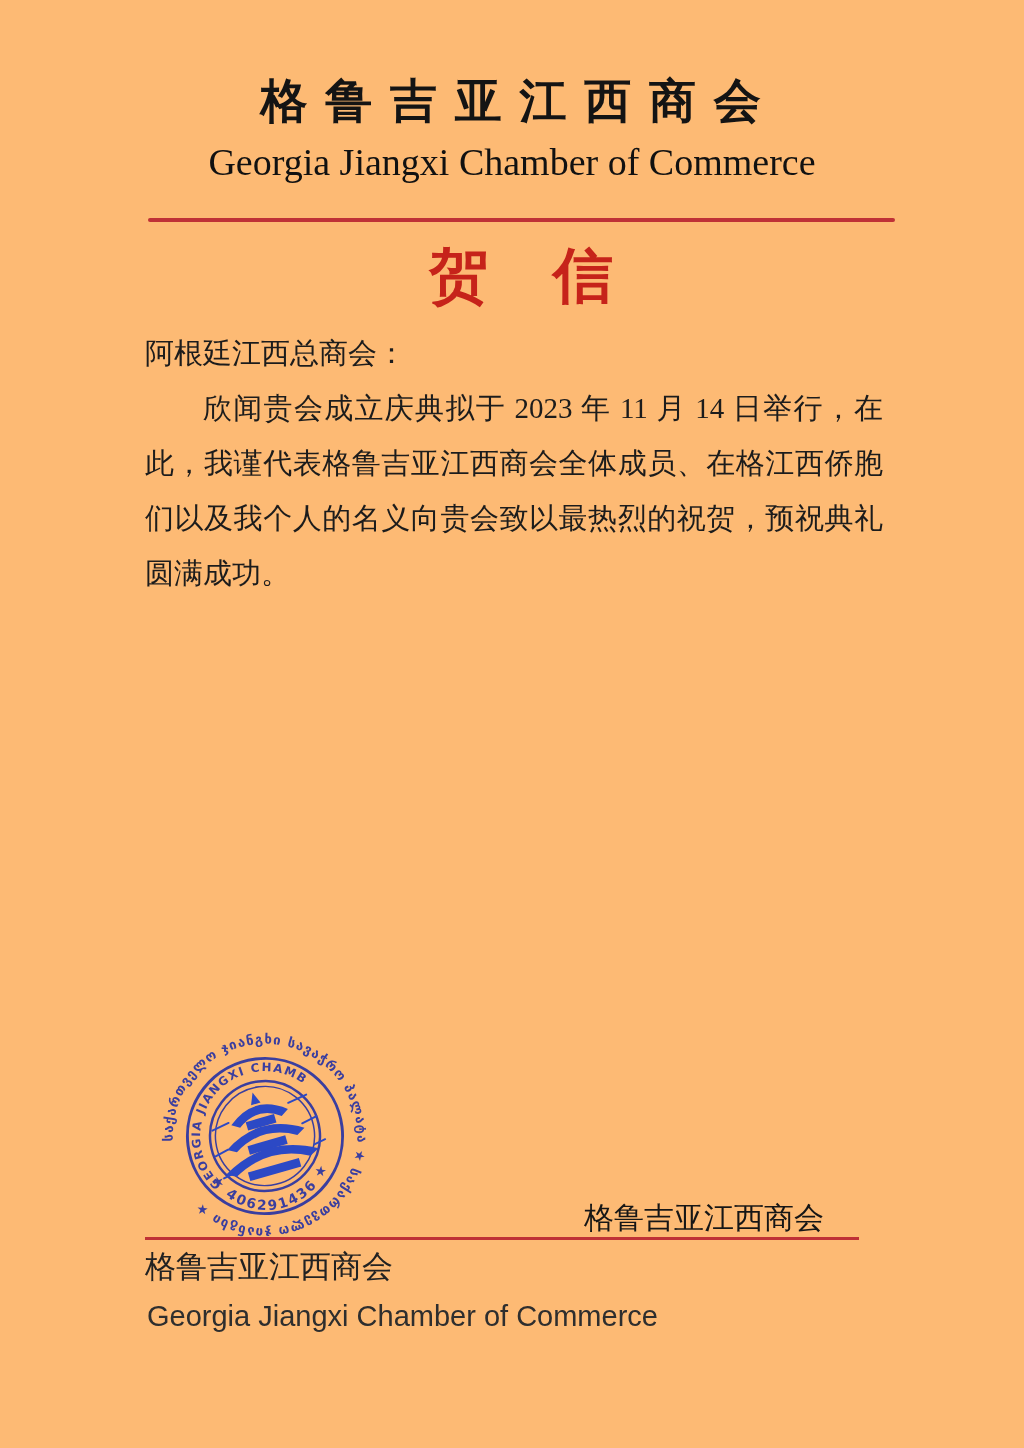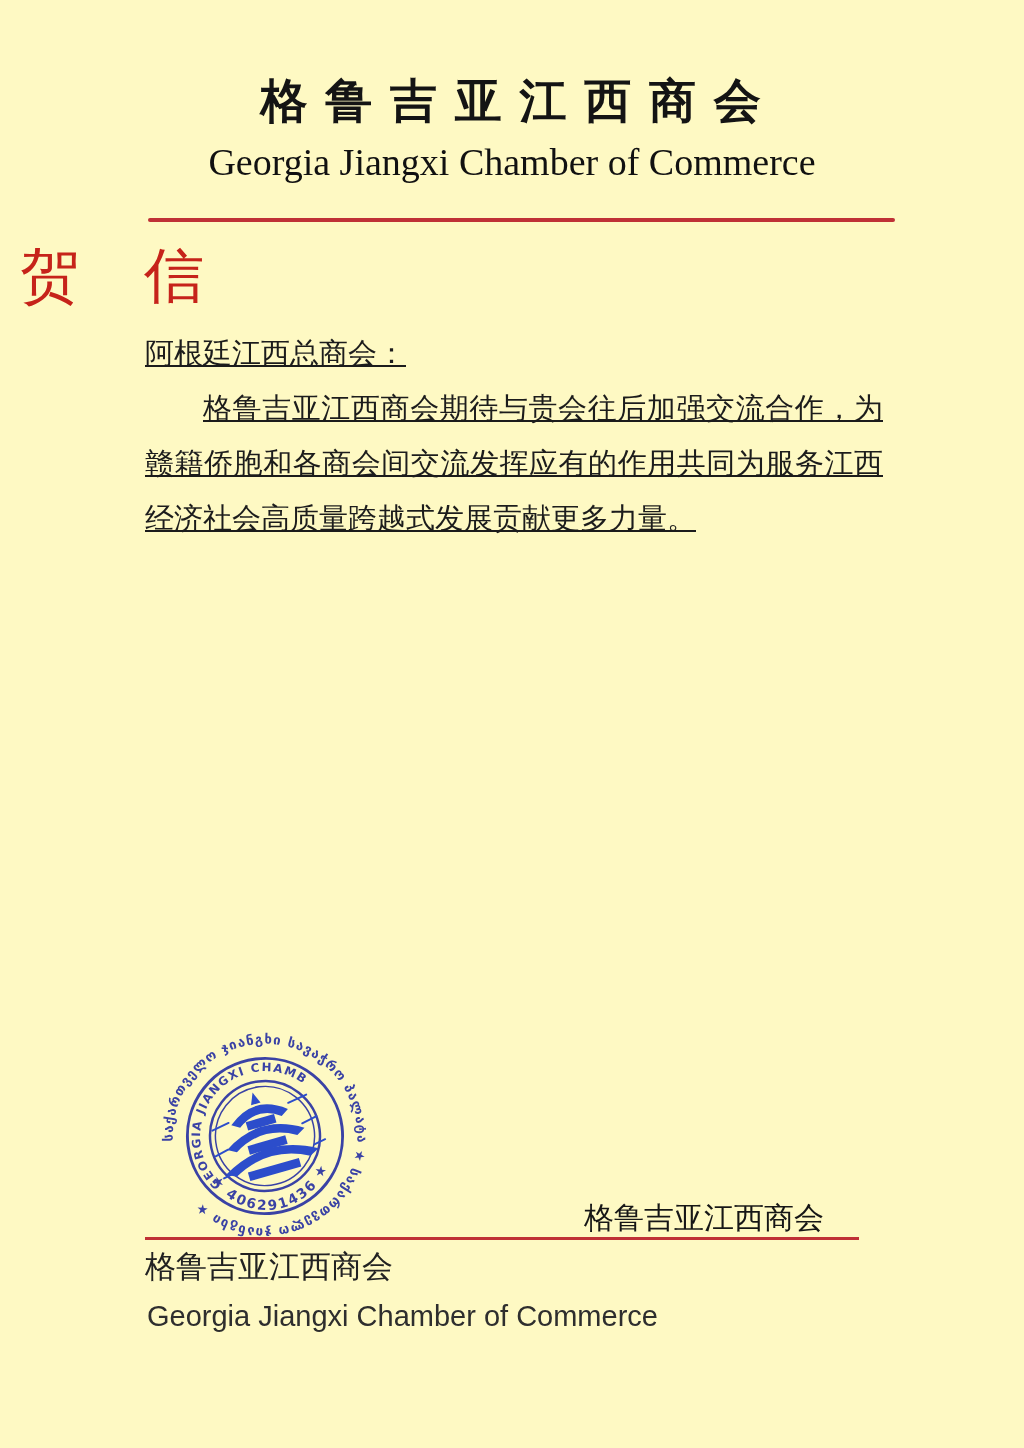--- a/index.html
+++ b/index.html
@@ -1,21 +1,21 @@
 <!DOCTYPE html>
 <html lang="zh"><head>
 <meta charset="utf-8">
 <title>贺信 — Georgia Jiangxi Chamber of Commerce</title>
 <style>
   html,body{margin:0;padding:0;background:#ffffff;}
   .page{
     position:relative;
     width:1024px;height:1448px;
     margin:0 auto;
-    background:#fef9c3;
+    background:#fdba74;
     font-family:"Liberation Serif","DejaVu Serif",serif;
     color:#1b1b1b;
     overflow:hidden;
   }
   
   .org-zh{
     position:absolute;top:70px;left:0;right:0;
     text-align:center;
     font-size:47px;font-weight:600;
     letter-spacing:3px;
@@ -29,36 +29,36 @@
     color:#111111;
   }
   .divider-header{
     position:absolute;top:218px;left:148px;
     width:747px;height:4px;
     background:#bf3136;border-radius:2px;
   }
   
   .letter-title{
     position:absolute;top:236px;left:0;right:0;
-    text-align:left;
-    font-size:60px;font-weight:400;
+    text-align:center;
+    font-size:60px;font-weight:700;
     color:#c6231a;
     letter-spacing:2px;
     white-space:pre;
     padding-left:20px;
   }
   
   .body-block{
     position:absolute;top:326px;left:145px;
     width:738px;
     font-size:29px;line-height:55px;
     text-align:justify;
     color:#1c1c1c;
   }
-  .body-block p{margin:0;text-indent:2em;text-decoration:underline;}
+  .body-block p{margin:0;text-indent:2em;}
   .body-block .salutation{text-indent:0;}
   
   .signature-block{
     position:absolute;top:1078px;left:520px;
     width:368px;
     text-align:center;
     font-size:30px;line-height:56px;
     white-space:pre-wrap;
     color:#161616;
   }
@@ -91,21 +91,21 @@
 <div class="page">
 
   <div class="org-zh">格 鲁 吉 亚 江 西 商 会</div>
   <div class="org-en">Georgia Jiangxi Chamber of Commerce</div>
   <div class="divider-header"></div>
 
   <div class="letter-title">贺　信</div>
 
   <div class="body-block">
     <p class="salutation">阿根廷江西总商会：</p>
-    <p>格鲁吉亚江西商会期待与贵会往后加强交流合作，为赣籍侨胞和各商会间交流发挥应有的作用共同为服务江西经济社会高质量跨越式发展贡献更多力量。</p>
+    <p>欣闻贵会成立庆典拟于 2023 年 11 月 14 日举行，在此，我谨代表格鲁吉亚江西商会全体成员、在格江西侨胞们以及我个人的名义向贵会致以最热烈的祝贺，预祝典礼圆满成功。</p>
   </div>
 
   <svg class="seal" viewBox="0 0 220 220" xmlns="http://www.w3.org/2000/svg" aria-hidden="true">
     <defs>
       <path id="outerRing" d="M 16,110 A 94,94 0 1 1 204,110 A 94,94 0 1 1 16,110" fill="none"></path>
       <path id="innerRing" d="M 63.3,156.7 A 66,66 0 1 1 156.7,63.3" fill="none"></path>
       <path id="bottomArc" d="M 48,142 A 66,66 0 0 0 172,142" fill="none"></path>
     </defs>
     <g transform="rotate(-7 110 110)">
 

